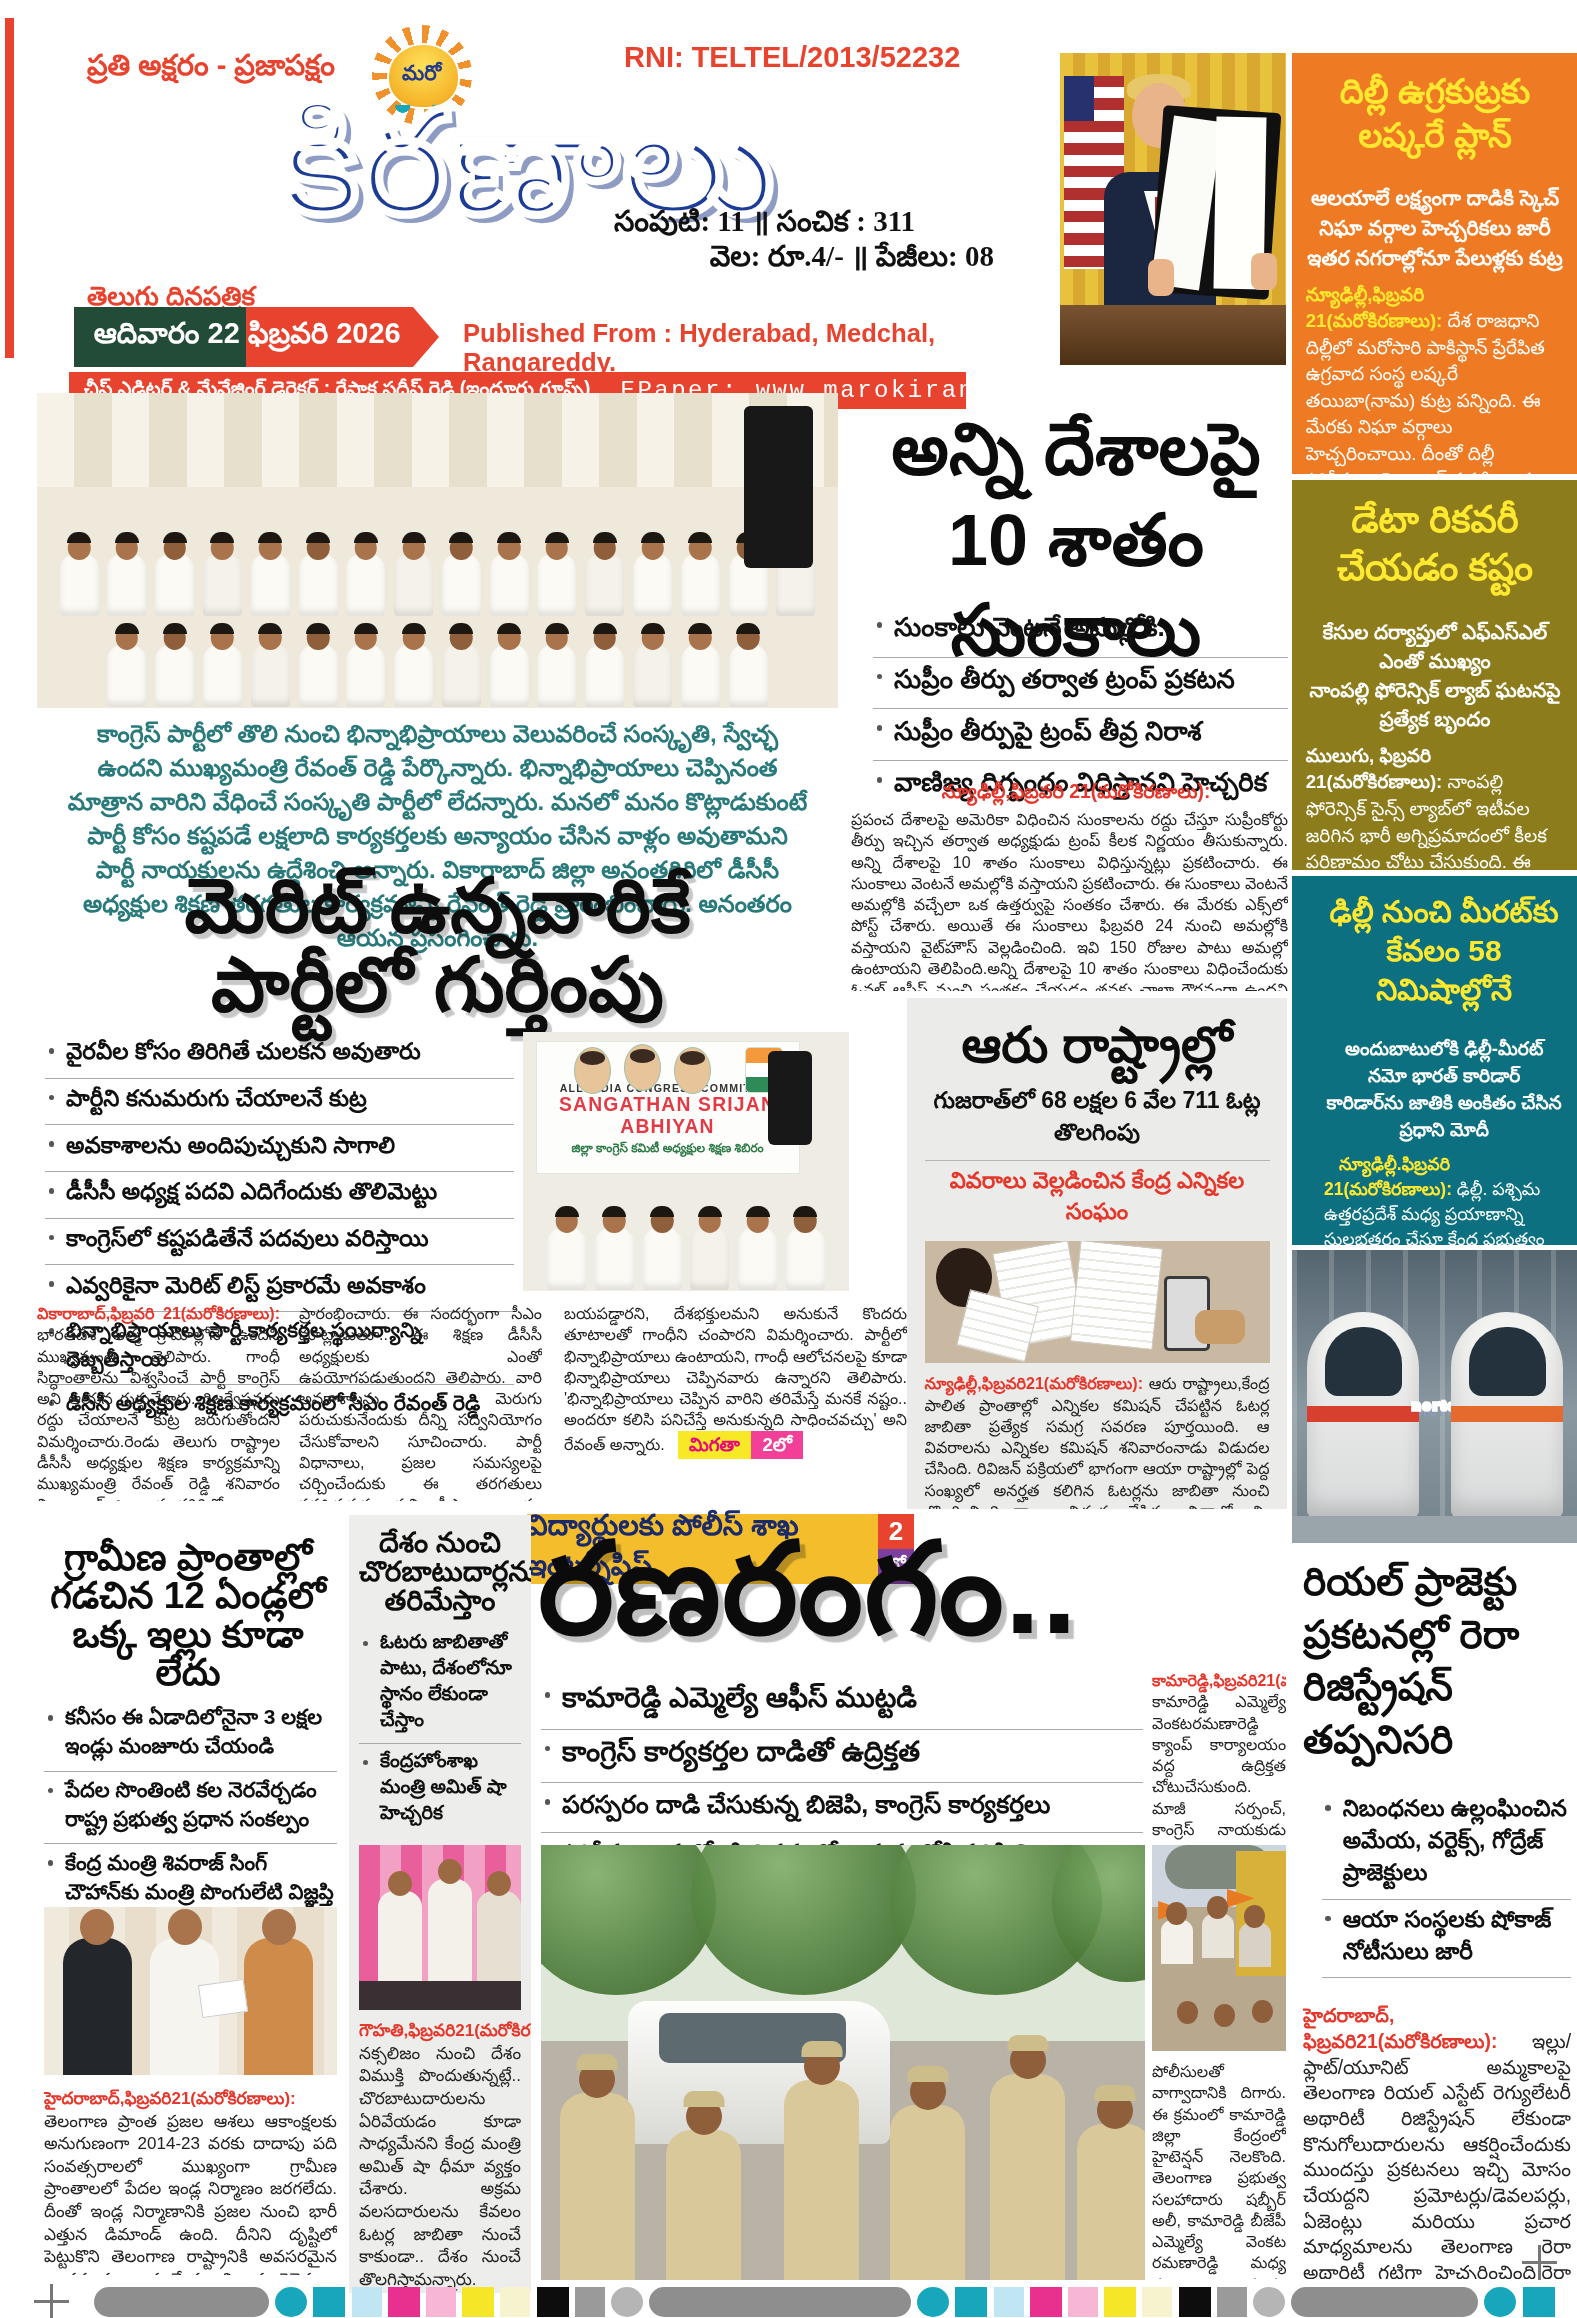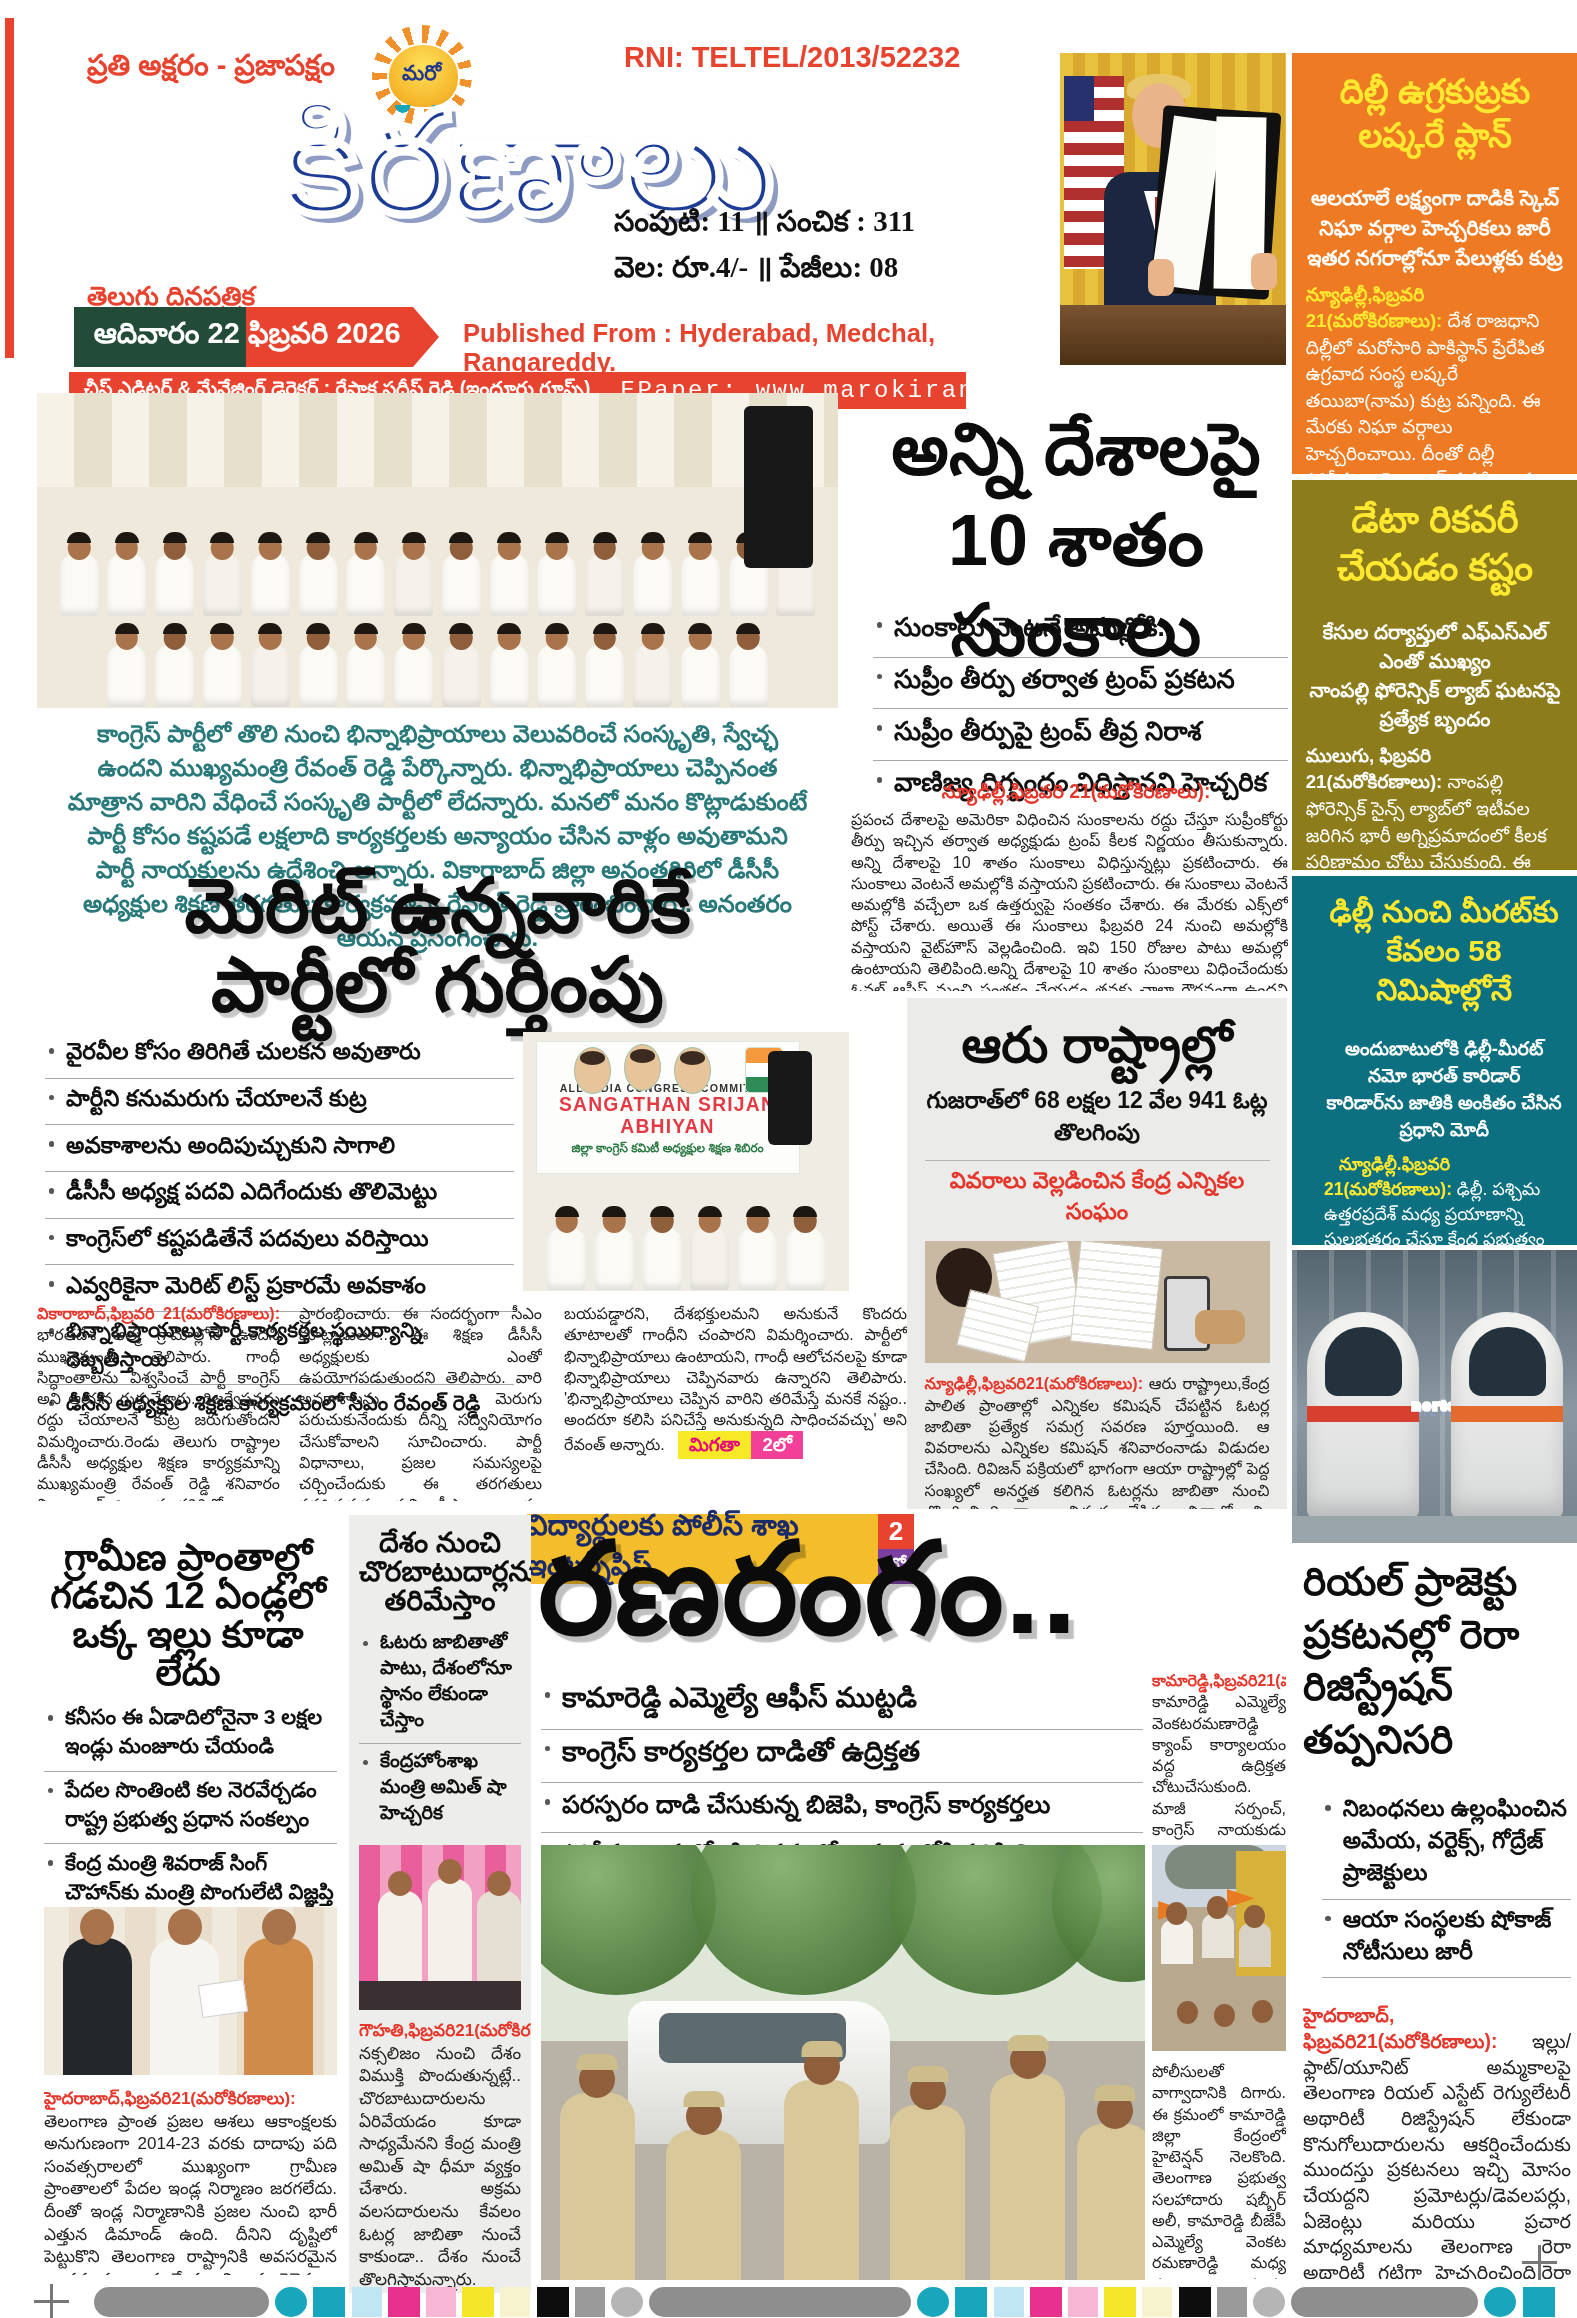--- a/index.html
+++ b/index.html
@@ -23,21 +23,21 @@
   .sun .wave{position:absolute;left:25px;top:80px;width:75px;height:16px;
     background:radial-gradient(circle at 25% 0,#19a7b8 7.5px,rgba(0,0,0,0) 8px),
                radial-gradient(circle at 75% 0,#19a7b8 7.5px,rgba(0,0,0,0) 8px);}
   .logo{left:72px;top:87px;width:917px;font-size:145px;line-height:1.05;font-weight:900;
     color:#1c3c96;-webkit-text-stroke:3.7px #ffffff;
     text-shadow:6.2px 6.2px 0 #8e9cc4,0 0 1.9px #14285f;letter-spacing:2.5px;text-align:center;}
   .paper-sub{left:87px;top:281px;width:312px;font-size:26px;font-weight:bold;color:#e8432e;}
   .rni{left:624px;top:41px;width:374px;font-size:29px;font-weight:bold;color:#e8432e;}
   .volline,.priceline{left:614px;width:380px;font-size:29px;font-weight:bold;color:#111;
     font-family:"Liberation Serif","DejaVu Serif",serif;}
-  .volline{top:205px;}.priceline{top:251px;}
+  .volline{top:205px;}.priceline{top:240px;text-align:right;}
   .ribbon{left:74px;top:307px;width:365px;height:60px;
     background:linear-gradient(90deg,#224c38 0 47%,#e8432e 47%);
     clip-path:polygon(0 0,calc(100% - 26px) 0,100% 50%,calc(100% - 26px) 100%,0 100%);
     display:flex;align-items:center;justify-content:center;}
   .ribbon span{color:#fff;font-size:29px;font-weight:bold;padding-right:18.7px;}
   .published{left:463px;top:319px;width:511px;font-size:25.6px;font-weight:bold;color:#e8432e;}
   .editor-strip{left:69px;top:372px;width:897px;height:37px;background:#e8432e;display:flex;
     align-items:center;gap:15px;padding:0 15px;box-sizing:border-box;}
   .editor-strip .tel{color:#fff;font-size:19.3px;font-weight:bold;white-space:nowrap;}
   .editor-strip .sep{width:5px;height:25px;background:#fff;}
@@ -372,21 +372,21 @@
   <div class="abs ctr dateline" style="left:861px;top:781px;width:430px;font-size:19.3px;">న్యూఢిల్లీ,ఫిబ్రవరి 21(మరోకిరణాలు):</div>
   <div class="abs bodytxt jst clip" style="left:851px;top:809px;width:437px;height:182px;">
     <span>ప్రపంచ దేశాలపై అమెరికా విధించిన సుంకాలను రద్దు చేస్తూ సుప్రీంకోర్టు తీర్పు ఇచ్చిన తర్వాత అధ్యక్షుడు ట్రంప్ కీలక నిర్ణయం తీసుకున్నారు. అన్ని దేశాలపై 10 శాతం సుంకాలు విధిస్తున్నట్లు ప్రకటించారు. ఈ సుంకాలు వెంటనే అమల్లోకి వస్తాయని ప్రకటించారు. ఈ సుంకాలు వెంటనే అమల్లోకి వచ్చేలా ఒక ఉత్తర్వుపై సంతకం చేశారు. ఈ మేరకు ఎక్స్‌లో పోస్ట్ చేశారు. అయితే ఈ సుంకాలు ఫిబ్రవరి 24 నుంచి అమల్లోకి వస్తాయని వైట్‌హౌస్ వెల్లడించింది. ఇవి 150 రోజుల పాటు అమల్లో ఉంటాయని తెలిపింది.అన్ని దేశాలపై 10 శాతం సుంకాలు విధించేందుకు ఓవల్ ఆఫీస్ నుంచి సంతకం చేయడం తనకు చాలా గౌరవంగా ఉందని ట్రూత్ పోస్ట్‌లో పేర్కొన్నారు. ఇవి దాదాపు వెంటనే అమల్లోకి వస్తాయని తెలిపారు. ఈ విషయంపై అందరికి ధన్యవాదాలు అని రాసుకొచ్చారు. చట్టపరమైన మరో అధికారాన్ని అమలు చేసే వరకు ఈ కొత్త సుంకం అమల్లో ఉంటుందని</span>
     
   </div>
 
   <div class="abs sirbox clip" style="left:907px;top:998px;width:380px;height:511px;box-sizing:border-box;padding:15px 17.5px;">
     <div class="sir-title ctr">
       <div>ఆరు రాష్ట్రాల్లో</div>
     </div>
-    <div class="sir-sub ctr" style="margin-top:10px;">గుజరాత్‌లో 68 లక్షల 12 వేల 941 ఓట్ల తొలగింపు</div>
+    <div class="sir-sub ctr" style="margin-top:10px;">గుజరాత్‌లో 68 లక్షల 6 వేల 711 ఓట్ల తొలగింపు</div>
     <div class="sir-subred ctr">వివరాలు వెల్లడించిన కేంద్ర ఎన్నికల సంఘం</div>
     <div class="photo-frame ph-sir" style="position:relative;width:100%;height:122px;margin-top:11.2px;">
       <div class="head"></div>
       <div class="paper" style="left:75px;top:5px;width:75px;height:94px;transform:rotate(-10deg);"></div>
       <div class="paper" style="left:150px;top:2.5px;width:81px;height:100px;transform:rotate(6deg);"></div>
       <div class="paper" style="left:37px;top:56px;width:69px;height:56px;transform:rotate(14deg);"></div>
       <div class="phone"></div>
         <div class="hand"></div>
     </div>
     <div class="bodytxt jst" style="margin-top:10px;">

